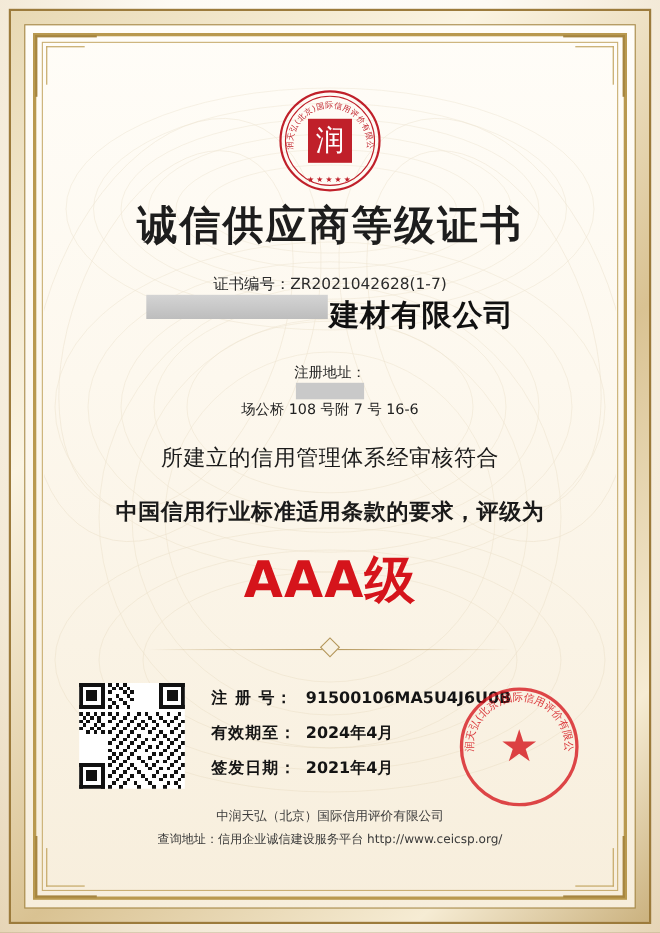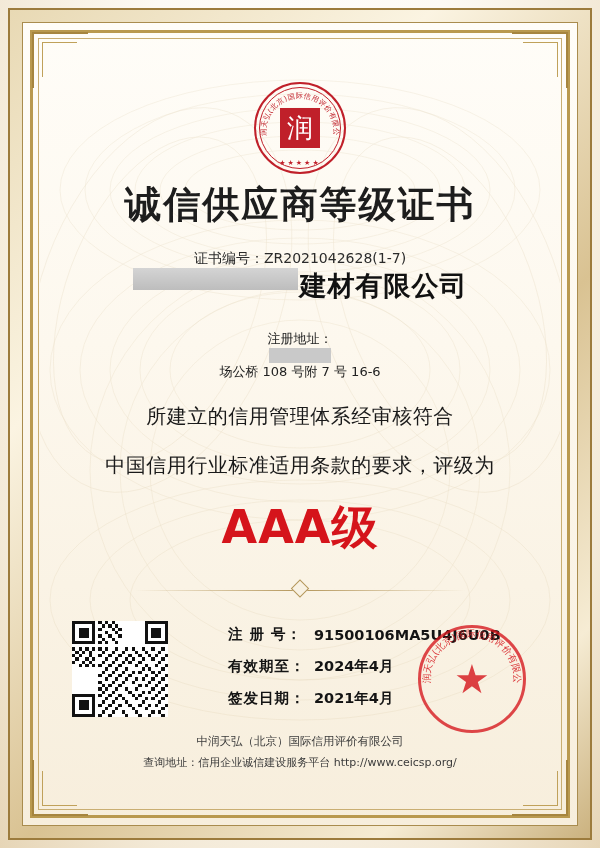--- a/index.html
+++ b/index.html
@@ -126,41 +126,41 @@
     font-size:13px;color:#222;font-family:"DejaVu Sans", sans-serif;flex-direction:column;
   }
   .addr-redact{
     display:inline-block;width:62px;height:15px;background:#c9c9c9;margin:0 1px;
     vertical-align:middle;
   }
   .stmt{
     margin-top:22px;font-size:20px;color:#1a1a1a;letter-spacing:.5px;
     font-family:"DejaVu Sans", sans-serif;text-align:left;
   }
-  .stmt.second{}
+  .stmt.second{font-weight:bold;}
   .grade{
     margin-top:18px;font-size:46px;font-weight:bold;color:#d5141b;
     font-family:"DejaVu Sans", sans-serif;letter-spacing:1px;
   }
   .divider{
     margin-top:22px;width:330px;height:18px;position:relative;
   }
   .divider .line{
     position:absolute;top:9px;left:0;right:0;height:1px;
     background:linear-gradient(90deg,rgba(180,150,90,0),#b4965a,rgba(180,150,90,0));
   }
   .divider .diamond{
     position:absolute;left:50%;top:1px;transform:translateX(-50%) rotate(45deg);
     width:11px;height:11px;border:1px solid #b4965a;background:#f8f1e2;
   }
 
   
   .bottom{
     margin-top:22px;width:100%;display:flex;align-items:flex-start;
-    padding:0 22px;box-sizing:border-box;position:relative;gap:36px;
+    padding:0 22px;box-sizing:border-box;position:relative;
   }
   .qr{
     width:96px;height:96px;margin-left:10px;flex:0 0 auto;
   }
   .fields{
     margin-left:24px;margin-top:4px;flex:1 1 auto;
   }
   .field{
     display:flex;align-items:center;margin-bottom:13px;font-size:14.5px;
     font-family:"DejaVu Sans", sans-serif;color:#141414;

